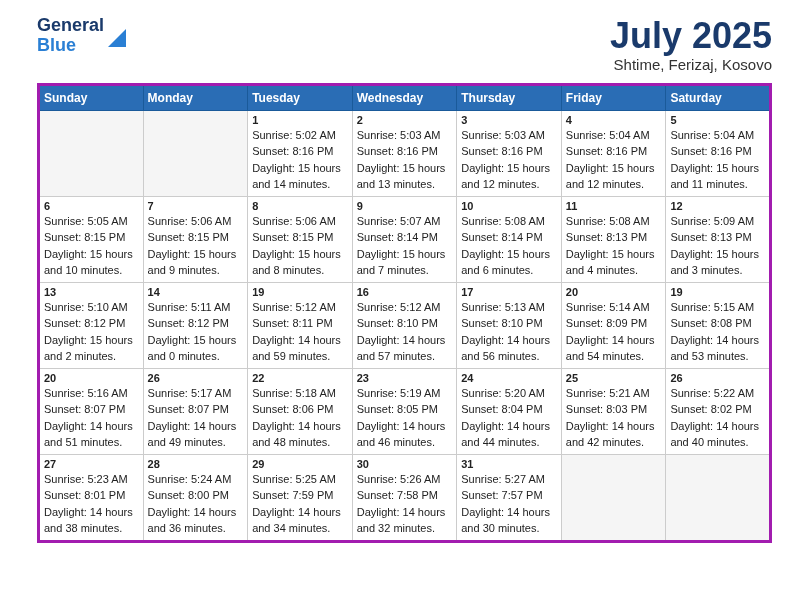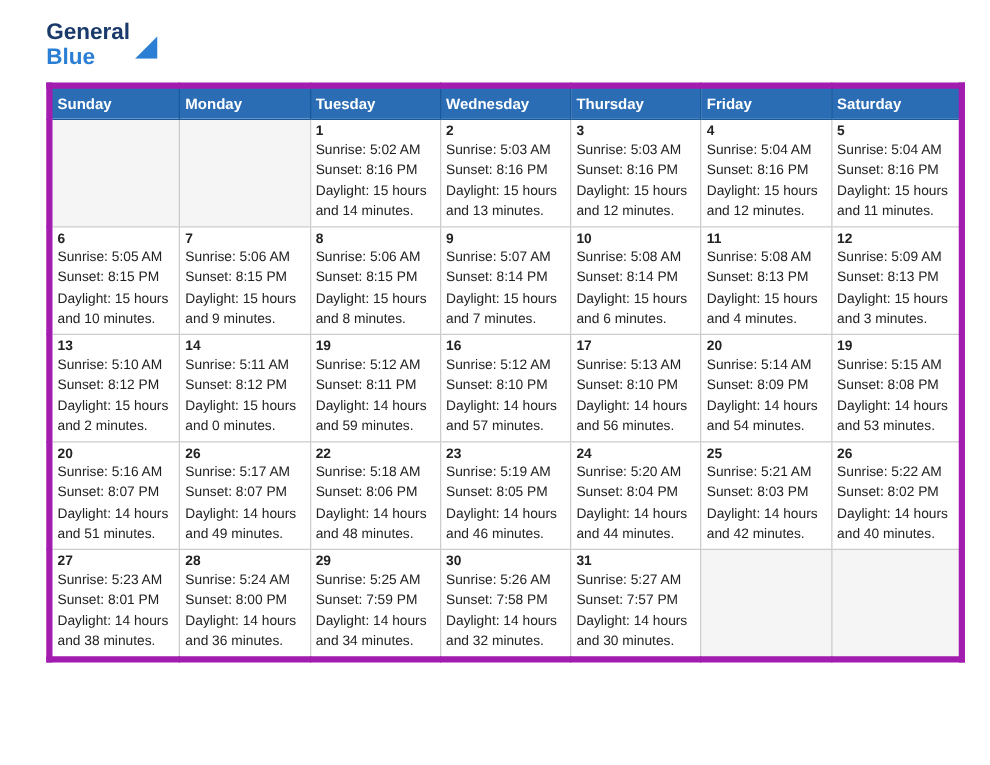--- a/index.html
+++ b/index.html
@@ -31,21 +31,21 @@
       font-weight: bold;
       color: #1a3a6b;
       line-height: 1.1;
     }
     .subtitle {
       font-size: 15px;
       color: #333;
     }
     .calendar {
       flex: 1;
-      border: 5px solid #a21caf;
+      border: 3px solid #a21caf;
       border-collapse: collapse;
       width: 100%;
       table-layout: fixed;
     }
     .calendar th {
       background: #2a6db5;
       color: #fff;
       font-size: 12px;
       font-weight: bold;
       padding: 5px 4px;
@@ -93,20 +93,24 @@
       <div class="logo-text-wrapper">
         <span style="font-size:18px;font-weight:bold;color:#1a3a6b;line-height:1.1;">General</span>
         <span style="font-size:18px;font-weight:bold;color:#2a7fd4;line-height:1.1;">Blue</span>
       </div>
       <div style="display:flex;flex-direction:column;justify-content:center;margin-left:2px;">
         <svg width="18" height="22" viewBox="0 0 18 22">
           <polygon points="0,22 18,22 18,4" fill="#2a7fd4"></polygon>
         </svg>
       </div>
     </div>
+    <div class="title-block">
+      <div class="month-title">July 2025</div>
+      <div class="subtitle">Shtime, Ferizaj, Kosovo</div>
+    </div>
   </div>
 
   <table class="calendar">
     <thead>
       <tr>
       <th>Sunday</th>
           <th>Monday</th>
           <th>Tuesday</th>
           <th>Wednesday</th>
           <th>Thursday</th>

